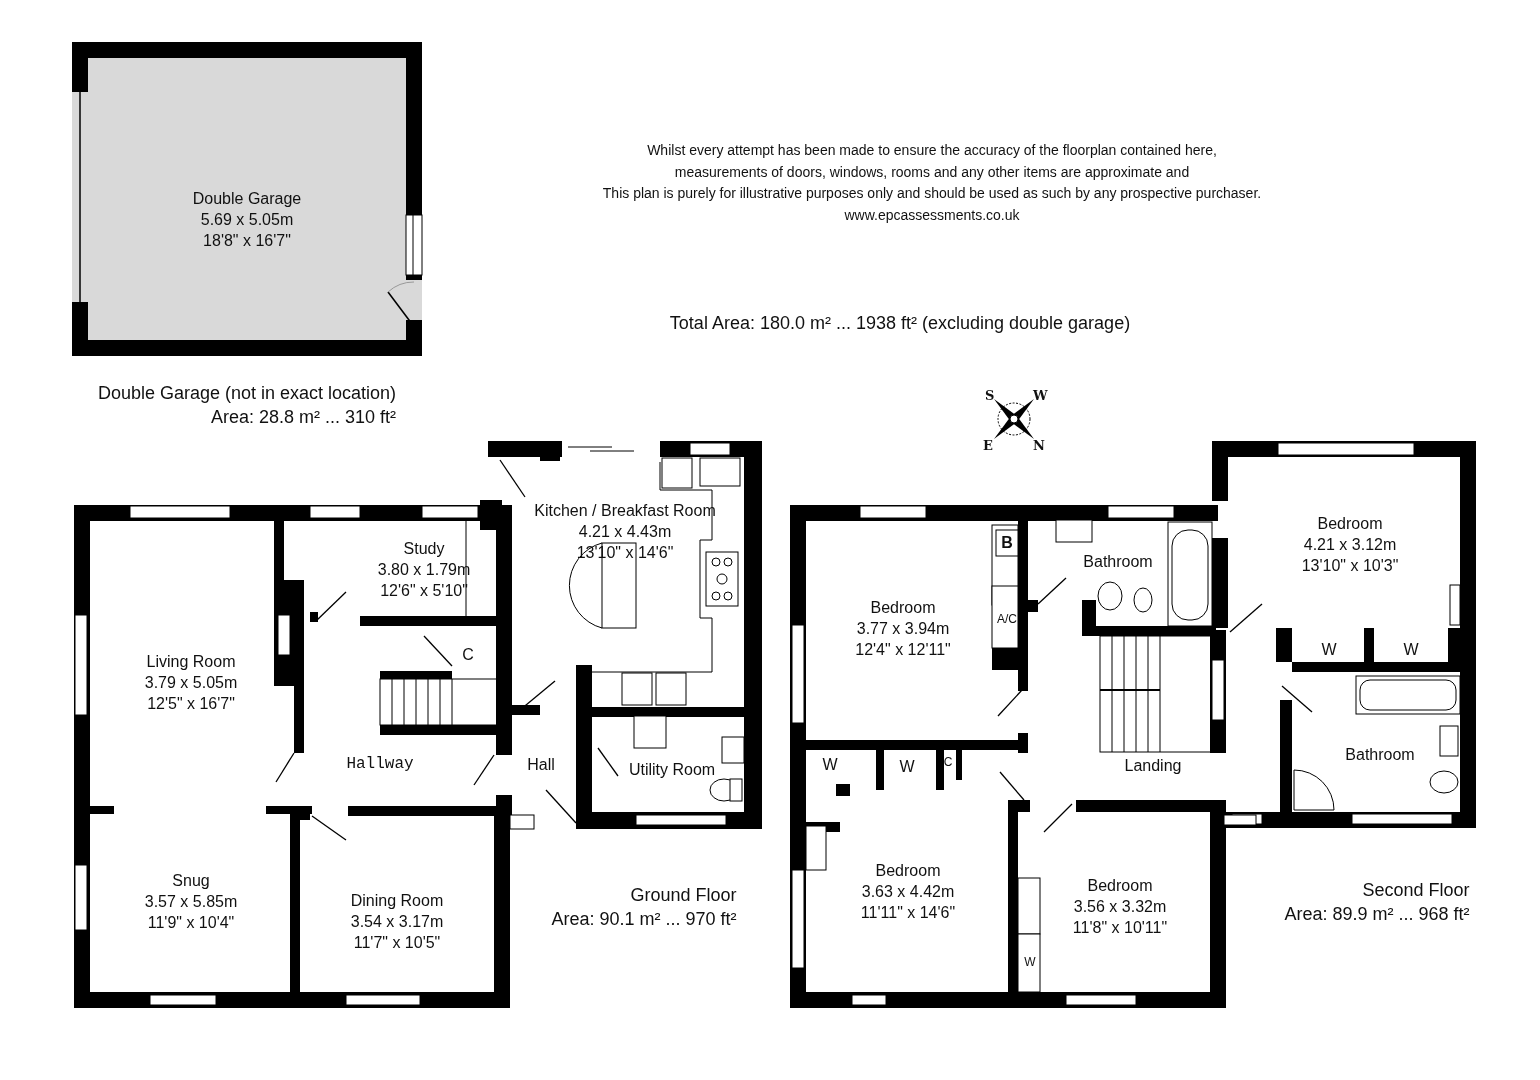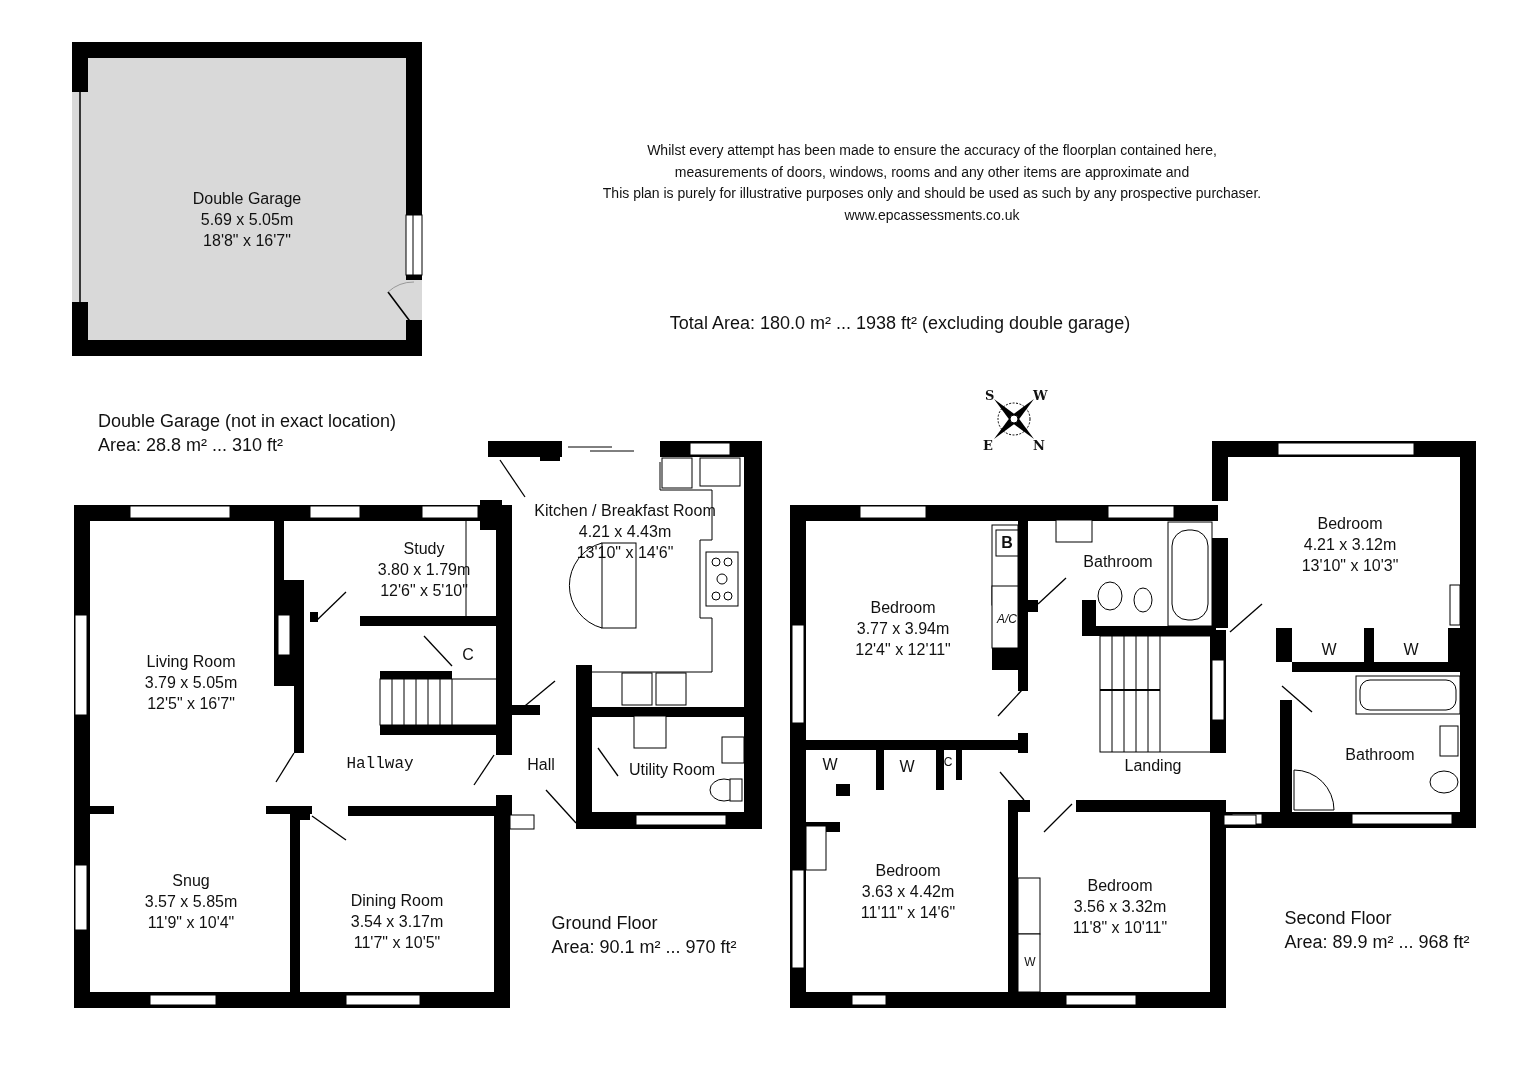--- a/index.html
+++ b/index.html
@@ -2,21 +2,21 @@
 <html><head>
 <meta charset="utf-8">
 <style>
   html,body{margin:0;padding:0;background:#ffffff;}
   body{width:1540px;height:1080px;position:relative;overflow:hidden;font-family:"Liberation Sans",sans-serif;color:#111;}
   svg.plan{position:absolute;left:0;top:0;width:1540px;height:1080px;}
   .lbl{position:absolute;text-align:center;font-size:16px;line-height:21px;white-space:nowrap;transform:translateX(-50%);}
   .lbl div{display:block;}
   .small{font-size:14px;}
   .disc{position:absolute;left:932px;top:140px;transform:translateX(-50%);text-align:center;font-size:14px;line-height:21.5px;white-space:nowrap;}
-  .area{position:absolute;text-align:left;font-size:18px;line-height:24px;white-space:nowrap;transform:translateX(-50%);margin-top:28px;}
+  .area{position:absolute;text-align:right;font-size:18px;line-height:24px;white-space:nowrap;transform:translateX(-50%);}
   .total{position:absolute;left:900px;top:293px;transform:translateX(-50%);font-size:18px;white-space:nowrap;margin-top:20px;}
   .compass-l{position:absolute;font-family:"DejaVu Serif",serif;font-weight:bold;font-size:13px;}
   .tag{position:absolute;font-size:16px;transform:translate(-50%,-50%);}
 </style>
 </head>
 <body>
 
 <svg class="plan" viewBox="0 0 1540 1080">
   <g>
     <rect x="72" y="42" width="350" height="314" fill="#d9d9d9"></rect>
@@ -306,19 +306,19 @@
   <div>Bedroom</div>
   <div>3.56 x 3.32m</div>
   <div>11'8" x 10'11"</div>
 </div>
 <div class="area" style="left:1377px;top:878px;">
   <div>Second Floor</div>
   <div>Area: 89.9 m² ... 968 ft²</div>
 </div>
 
 <div class="tag" style="left:1007px;top:543px;font-weight:bold;">B</div>
-<div class="tag small" style="left:1007px;top:619px;font-size:12px;font-style:italic;">A/C</div>
+<div class="tag small" style="left:1007px;top:619px;font-size:12px;">A/C</div>
 <div class="tag" style="left:830px;top:765px;">W</div>
 <div class="tag" style="left:907px;top:767px;">W</div>
 <div class="tag" style="left:948px;top:762px;font-size:12px;">C</div>
 <div class="tag" style="left:1329px;top:650px;">W</div>
 <div class="tag" style="left:1411px;top:650px;">W</div>
 <div class="tag" style="left:1030px;top:962px;font-size:12px;">W</div>
 
 </body></html>

